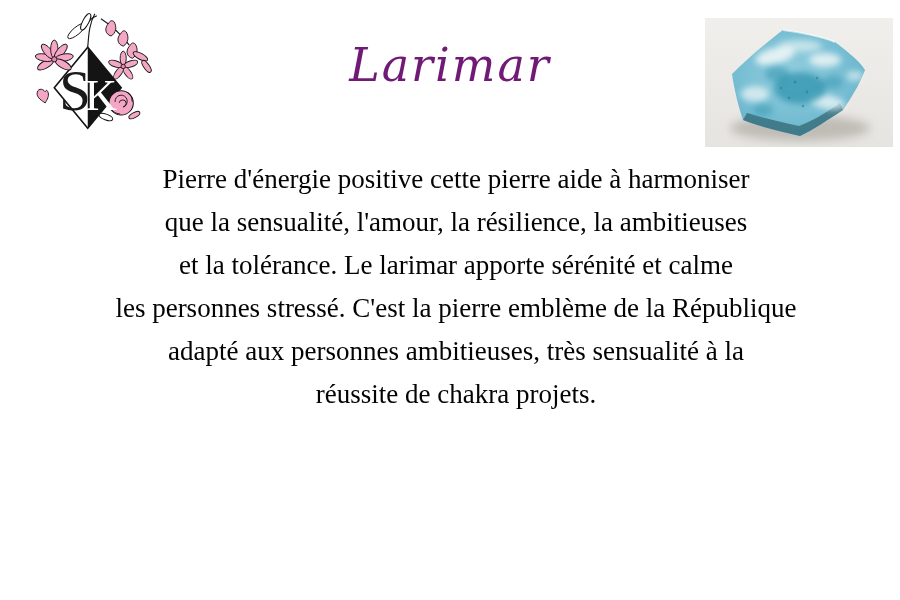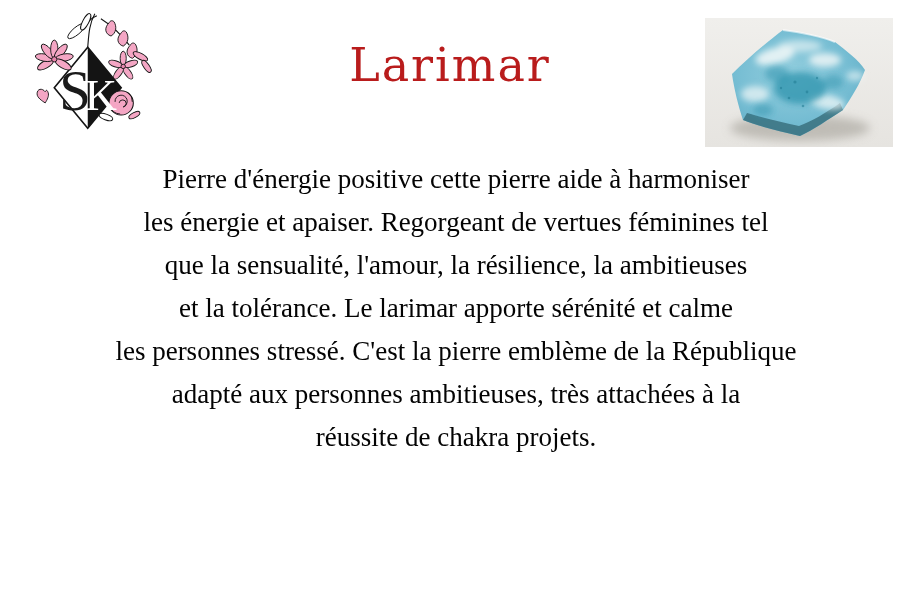--- a/index.html
+++ b/index.html
@@ -14,23 +14,24 @@
     width: 900px; height: 600px; background: #ffffff;
   }
   .logo {
     position: absolute; left: 32px; top: 8px;
     width: 152px; height: 128px;
   }
   .title {
     position: absolute; left: 0; top: 38px; width: 900px;
     text-align: center;
     font-family: "DejaVu Serif", serif;
+    font-style: italic;
     font-size: 46px;
     letter-spacing: 2px;
-    color: #b91c1c;
+    color: #701a75;
   }
   .photo {
     position: absolute; left: 705px; top: 18px;
     width: 188px; height: 129px;
   }
   .body-text {
     position: absolute; left: 0; top: 158px; width: 900px;
     text-align: center;
     font-size: 27px;
     line-height: 43px;
@@ -160,21 +161,20 @@
         <circle cx="76" cy="70" r="1.2"></circle>
           <circle cx="98" cy="88" r="1.3"></circle>
       </g>
 
       <path d="M78,12 C95,14 118,19 130,24" fill="none" stroke="#ffffff" stroke-width="2" opacity="0.6"></path>
     </g>
   </svg>
 
   <div class="body-text">
     <div class="body-line">Pierre d'énergie positive cette pierre aide à harmoniser</div>
-    <div class="body-line">les énergie et apaiser. Regorgeant de vertues féminines tel</div>
     <div class="body-line">que la sensualité, l'amour, la résilience, la ambitieuses</div>
     <div class="body-line">et la tolérance. Le larimar apporte sérénité et calme</div>
     <div class="body-line">les personnes stressé. C'est la pierre emblème de la République</div>
-    <div class="body-line">adapté aux personnes ambitieuses, très attachées à la</div>
+    <div class="body-line">adapté aux personnes ambitieuses, très sensualité à la</div>
     <div class="body-line">réussite de chakra projets.</div>
   </div>
 
 </div>
 
 </body></html>

